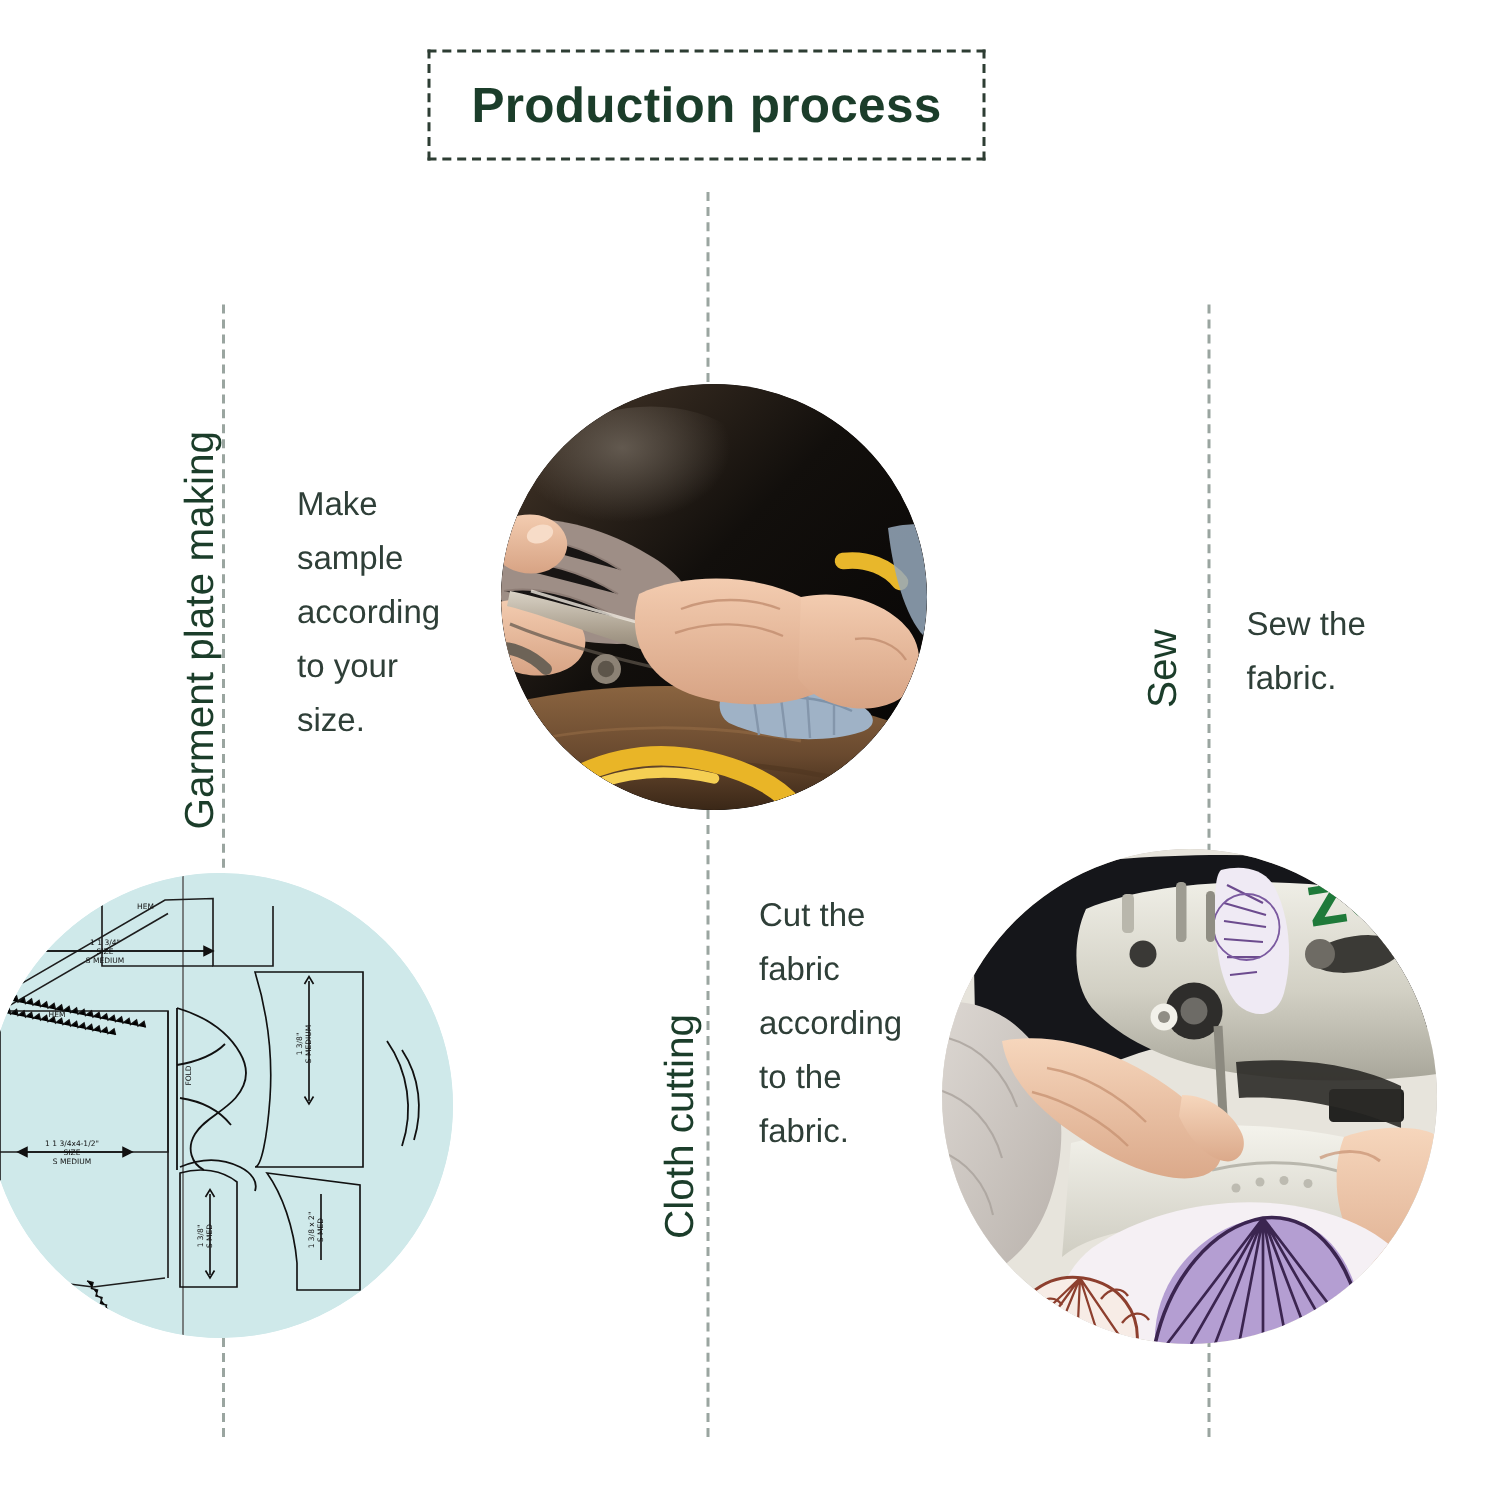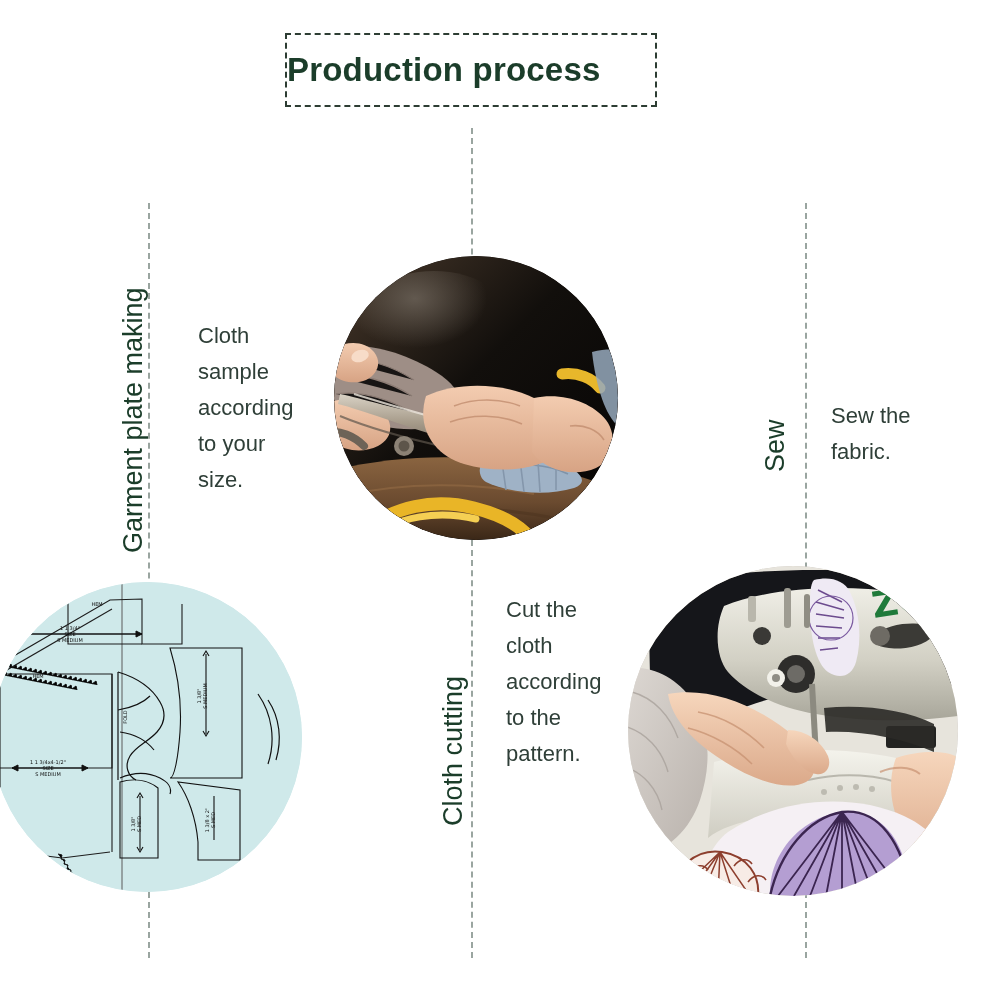--- a/index.html
+++ b/index.html
@@ -22,20 +22,21 @@
   .title-box {
     position: absolute;
     left: 285px;
     top: 33px;
     width: 372px;
     height: 74px;
     border: 2px dashed #2d3d33;
     box-sizing: border-box;
     display: flex;
     align-items: center;
+    justify-content: center;
   }
   .title-text {
     font-size: 33px;
     font-weight: bold;
     color: #1b3d2a;
     letter-spacing: 0.2px;
     white-space: nowrap;
   }
 
   
@@ -118,21 +119,21 @@
   <div class="title-box">
     <span class="title-text">Production process</span>
   </div>
 
   <div class="vline vline-left"></div>
   <div class="vline vline-mid"></div>
   <div class="vline vline-right"></div>
 
   <div class="vlabel vlabel-plate">Garment plate making</div>
 
-  <div class="desc desc-plate">Cloth sample according to your size.</div>
+  <div class="desc desc-plate">Make sample according to your size.</div>
 
   <div class="circle circle-pattern">
     <svg viewBox="0 0 310 310" preserveAspectRatio="xMidYMid slice" aria-hidden="true">
       <defs>
         <clipPath id="clipPattern">
             <circle cx="155" cy="155" r="155"></circle>
           </clipPath>
       </defs>
       <g clip-path="url(#clipPattern)">
         <rect x="0" y="0" width="310" height="310" fill="#cfe9ea"></rect>
@@ -208,21 +209,21 @@
           <text x="46" y="96" text-anchor="middle">HEM</text>
           <text x="105" y="24" text-anchor="middle">HEM</text>
           <text x="135" y="135" transform="rotate(-90 135 135)" text-anchor="middle">FOLD</text>
         </g>
       </g>
     </svg>
   </div>
 
   <div class="vlabel vlabel-cut">Cloth cutting</div>
 
-  <div class="desc desc-cut">Cut the cloth according to the pattern.</div>
+  <div class="desc desc-cut">Cut the fabric according to the fabric.</div>
 
   <div class="circle circle-cutting">
     <svg viewBox="0 0 284 284" preserveAspectRatio="xMidYMid slice" aria-hidden="true">
       <defs>
         <clipPath id="clipCut">
             <circle cx="142" cy="142" r="142"></circle>
           </clipPath>
         <linearGradient id="bgDark" x1="0" y1="0" x2="1" y2="1">
           <stop offset="0%" stop-color="#4a3a2c"></stop>
           <stop offset="45%" stop-color="#120f0c"></stop>

